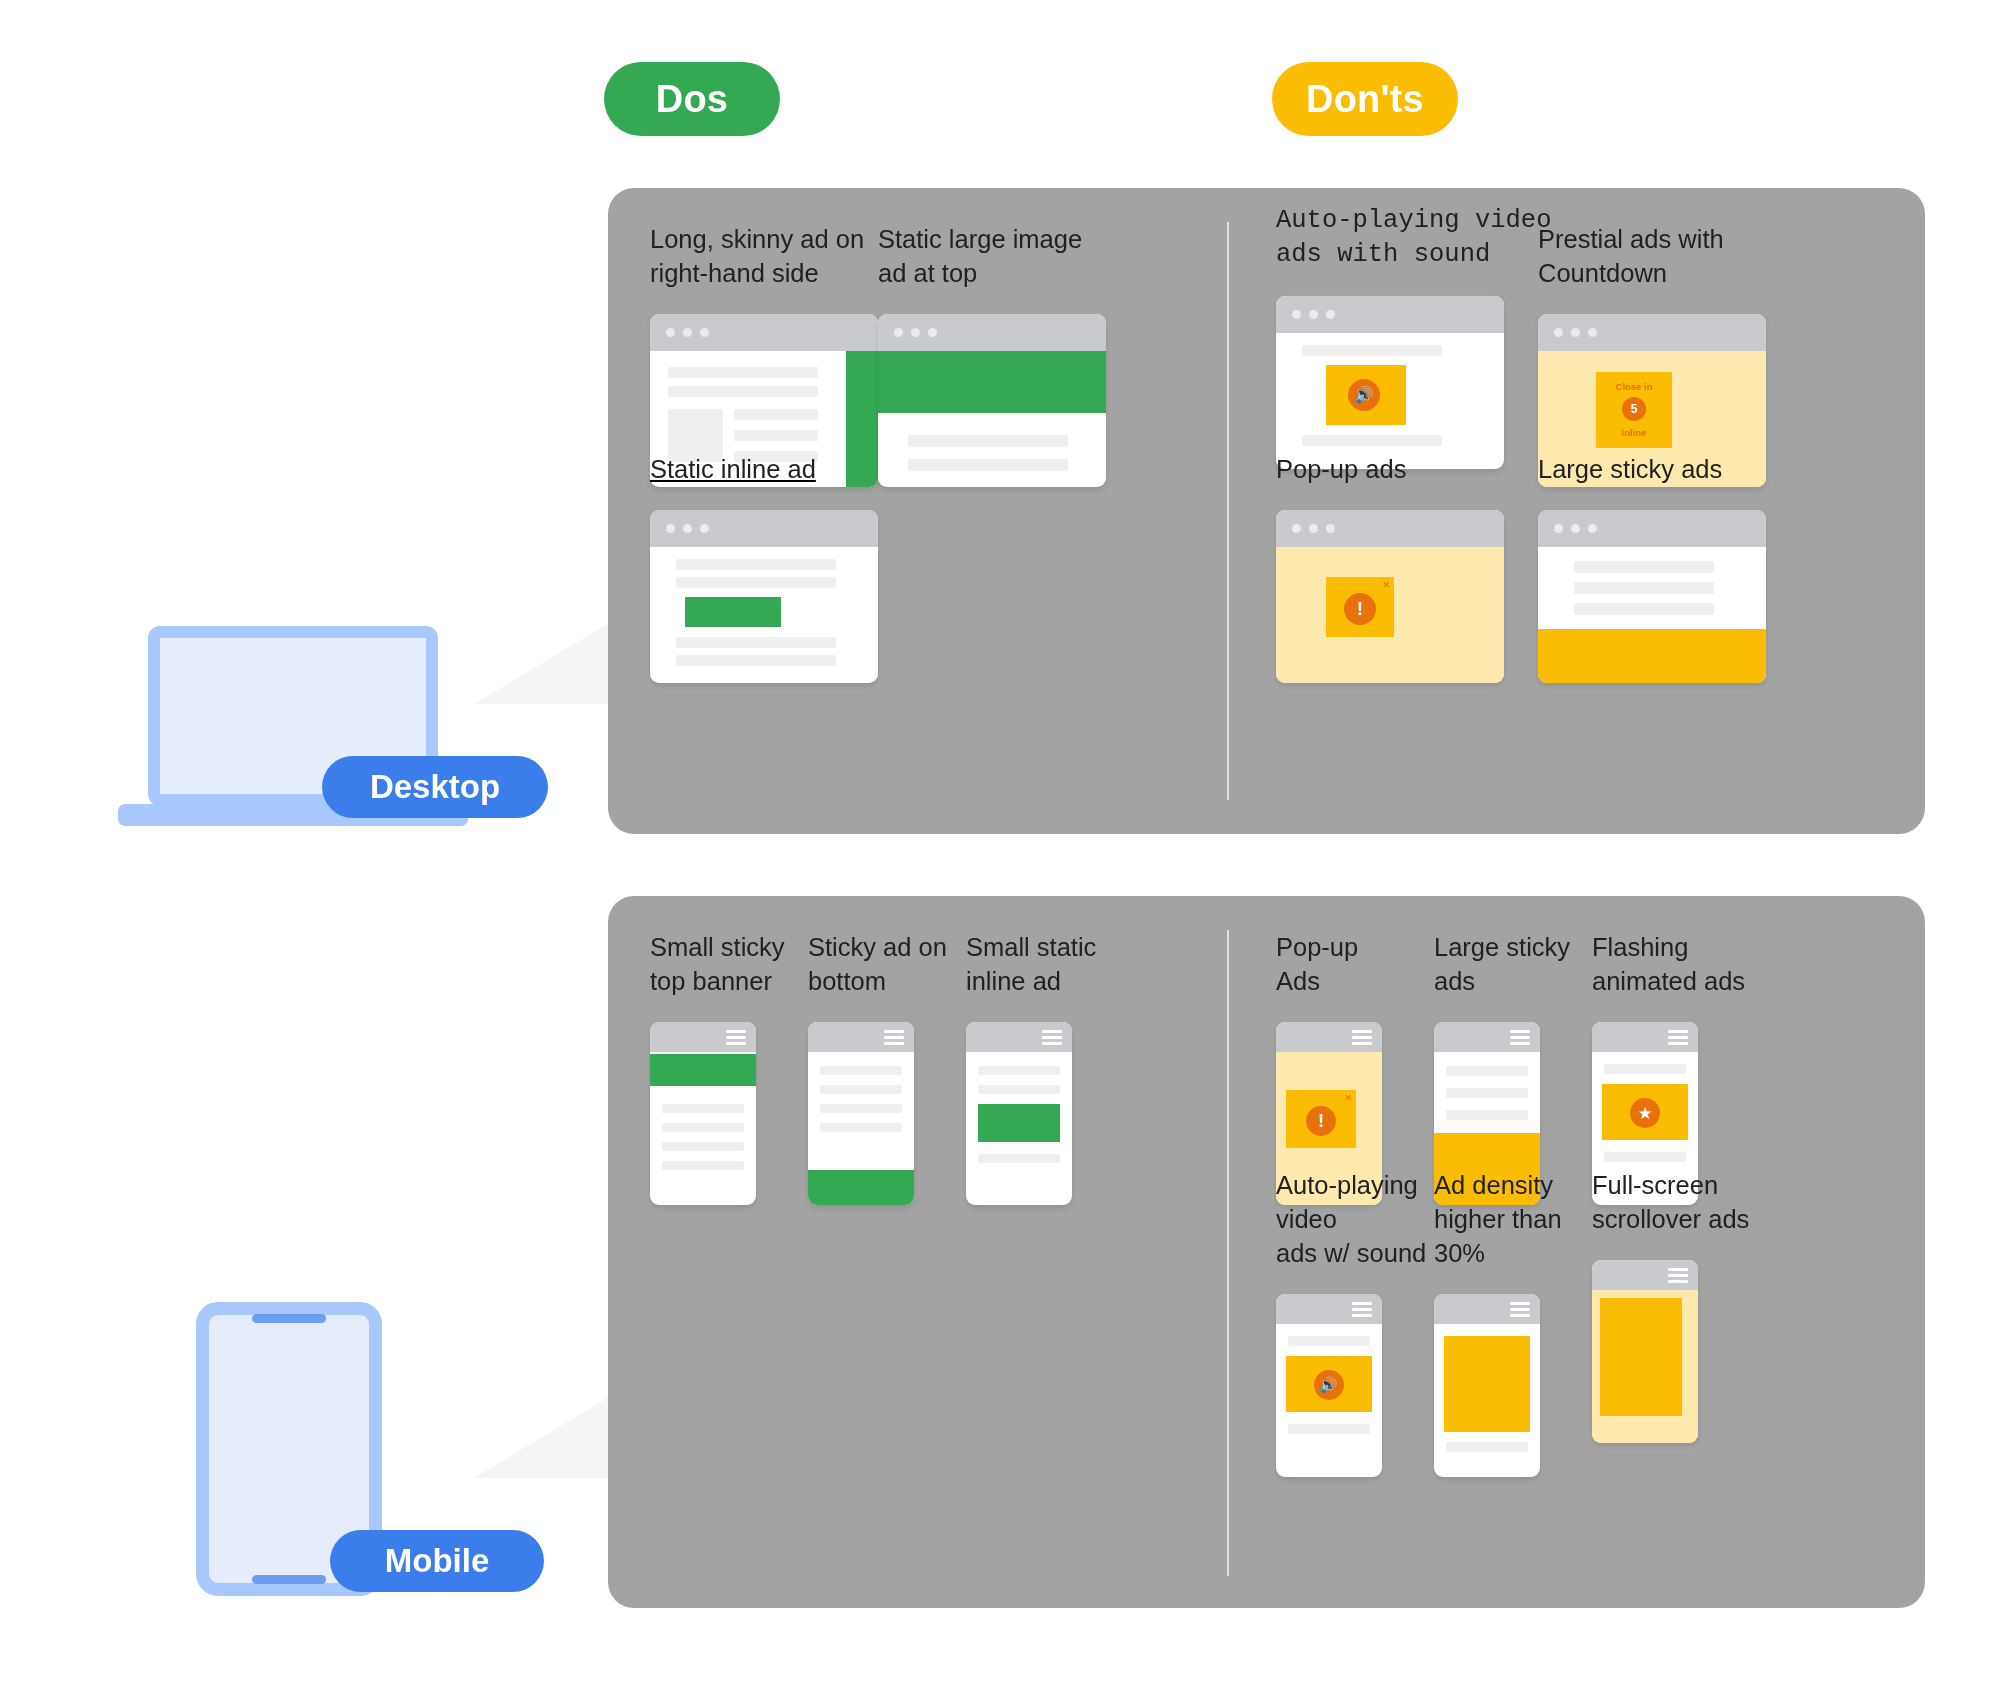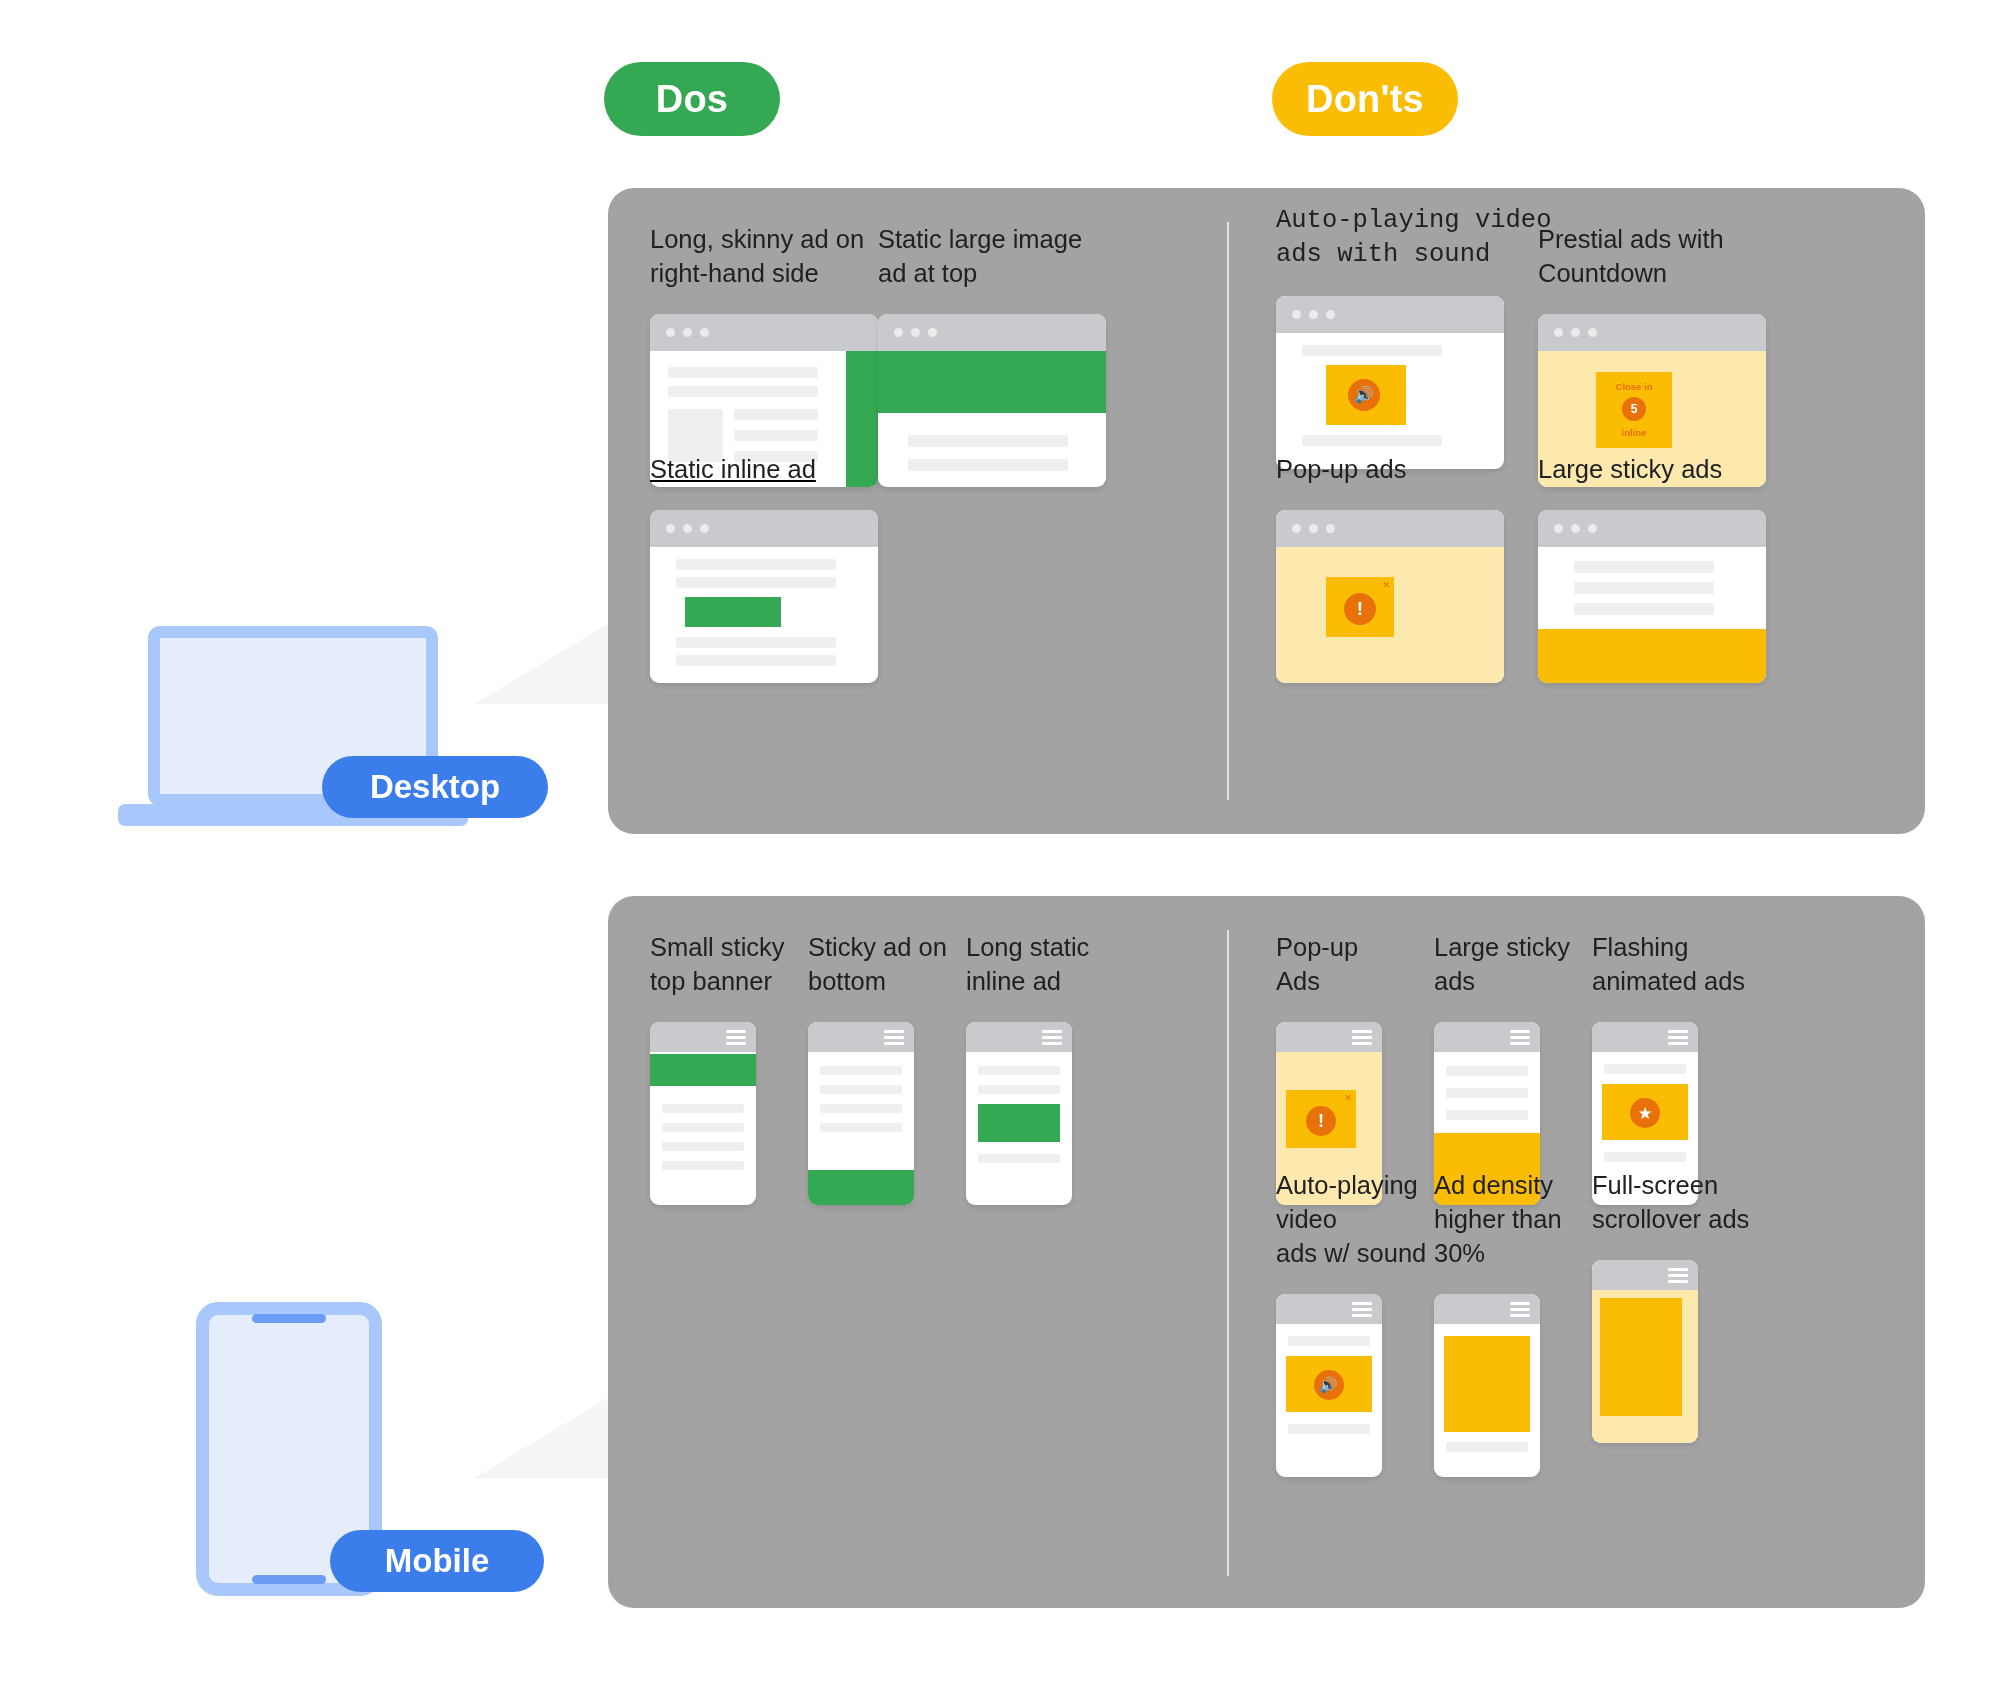--- a/index.html
+++ b/index.html
@@ -366,21 +366,21 @@
         <div class="line" style="left:12px;top:14px;width:82px;height:9px;"></div>
         <div class="line" style="left:12px;top:33px;width:82px;height:9px;"></div>
         <div class="line" style="left:12px;top:52px;width:82px;height:9px;"></div>
         <div class="line" style="left:12px;top:71px;width:82px;height:9px;"></div>
         <div class="green" style="left:0;bottom:0;width:100%;height:35px;"></div>
       </div>
     </div>
   </div>
 
   <div class="item" style="left:358px; top:34px;">
-    <div class="item-label">Long static
+    <div class="item-label">Small static
 inline ad</div>
     <div class="mock phonemock">
       <div class="bar">
           <div class="burger">
             <span></span>
             <span></span>
             <span></span>
           </div>
         </div>
       <div class="body">

